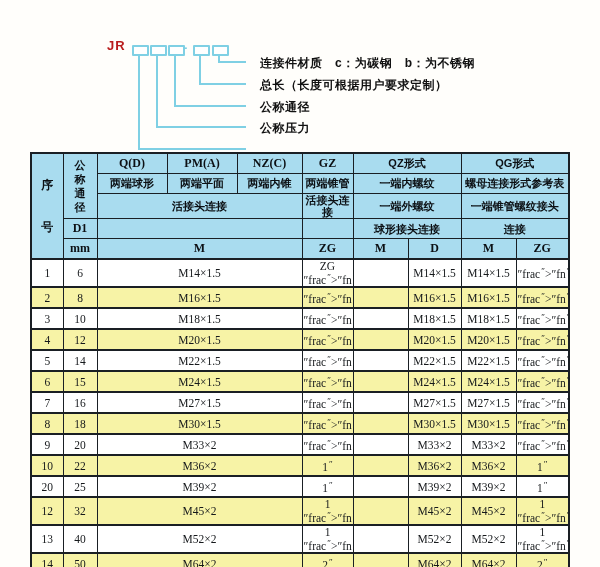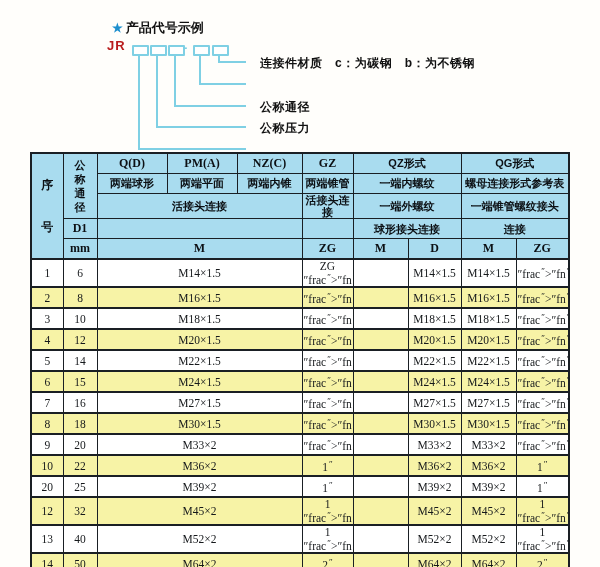--- a/index.html
+++ b/index.html
@@ -43,23 +43,20 @@
   .vtext{display:inline-block;width:1em;word-break:break-all;font-weight:bold;}
   .vtext.seq{line-height:42px;font-size:12px;}
   .vtext.dn{line-height:14px;font-size:11px;}
   .inch{font-size:9px;vertical-align:4px;margin-left:1px;}
 </style>
 </head>
 <body>
 
 <div class="page">
 
-  <div class="diagram-title">
-    <span class="star">★</span><span>产品代号示例</span>
-  </div>
   <div class="jr-label">JR</div>
 
   <div class="code-box" style="left:132px"></div>
   <div class="code-box" style="left:150px"></div>
   <div class="code-box" style="left:168px"></div>
   <div class="code-dash">-</div>
   <div class="code-box" style="left:193px"></div>
   <div class="code-box" style="left:212px"></div>
 
   <div class="vline" style="left:218px;top:54px;height:9px"></div>
@@ -67,20 +64,21 @@
   <div class="vline" style="left:199px;top:54px;height:31px"></div>
   <div class="hline" style="left:199px;top:83px;width:47px"></div>
   <div class="vline" style="left:174px;top:54px;height:53px"></div>
   <div class="hline" style="left:174px;top:105px;width:72px"></div>
   <div class="vline" style="left:156px;top:54px;height:74px"></div>
   <div class="hline" style="left:156px;top:126px;width:90px"></div>
   <div class="vline" style="left:138px;top:54px;height:96px"></div>
   <div class="hline" style="left:138px;top:148px;width:108px"></div>
 
   <div class="callout" style="top:55px">连接件材质　c：为碳钢　b：为不锈钢</div>
+  <div class="callout" style="top:77px">总长（长度可根据用户要求定制）</div>
   <div class="callout" style="top:99px">公称通径</div>
   <div class="callout" style="top:120px">公称压力</div>
 
 
   <table class="ref-table">
     <colgroup>
       <col style="width:32px">
         <col style="width:34px">
         <col style="width:70px">
         <col style="width:70px">

